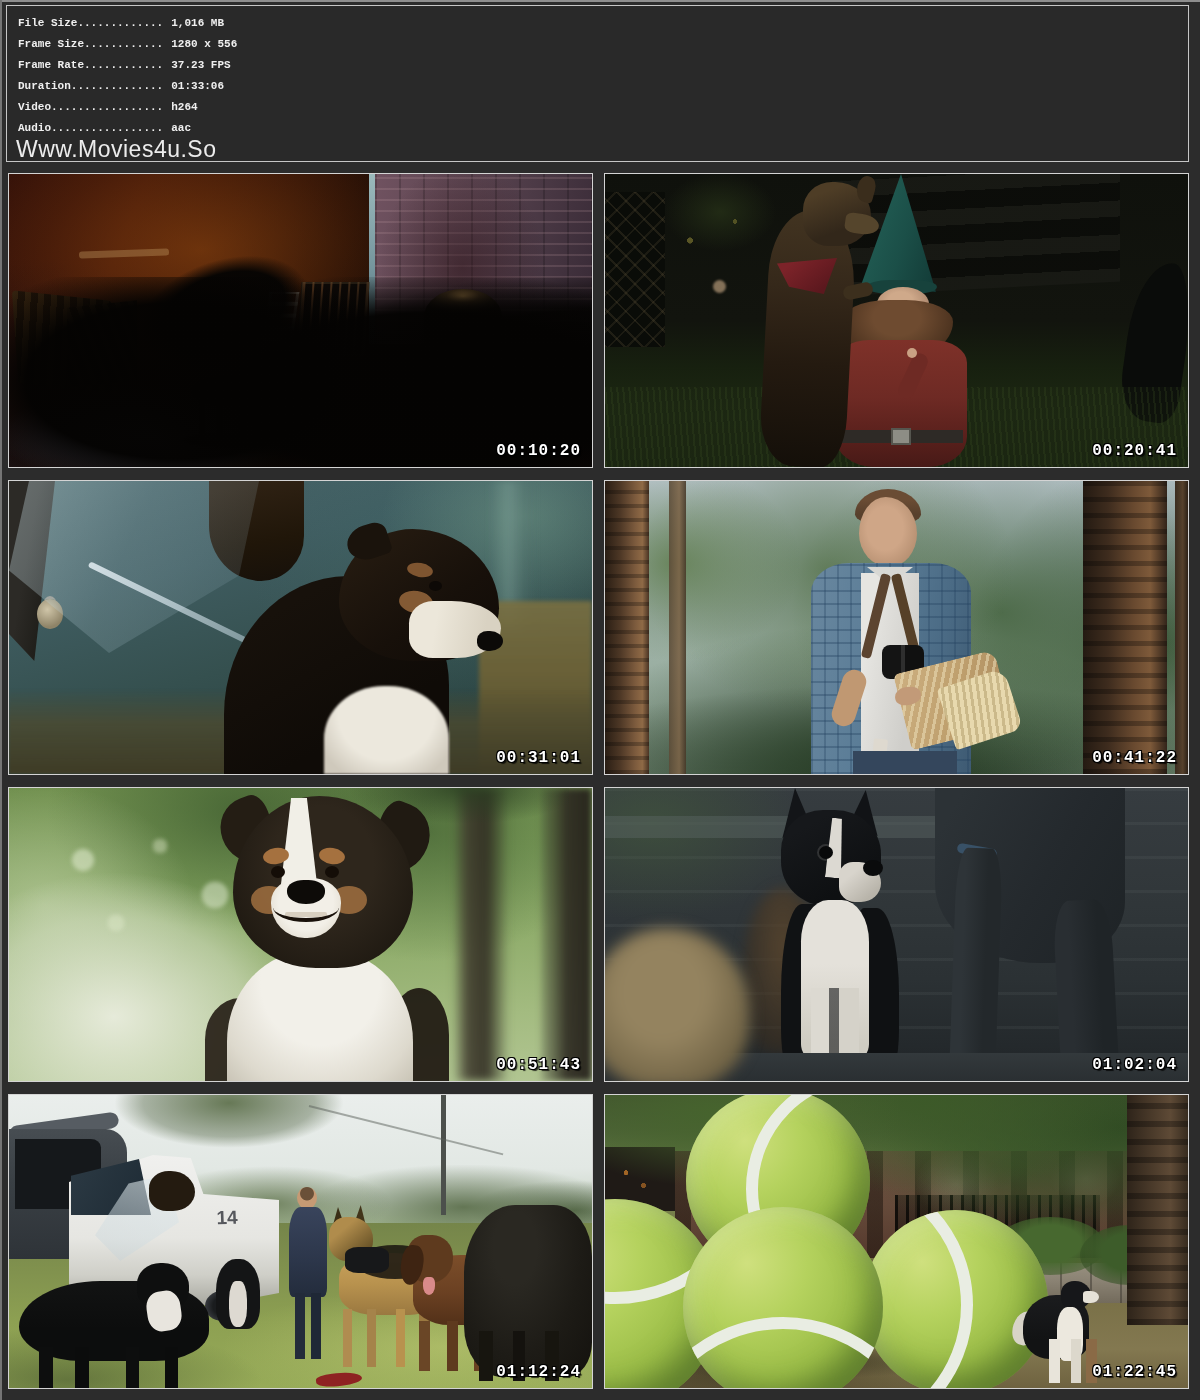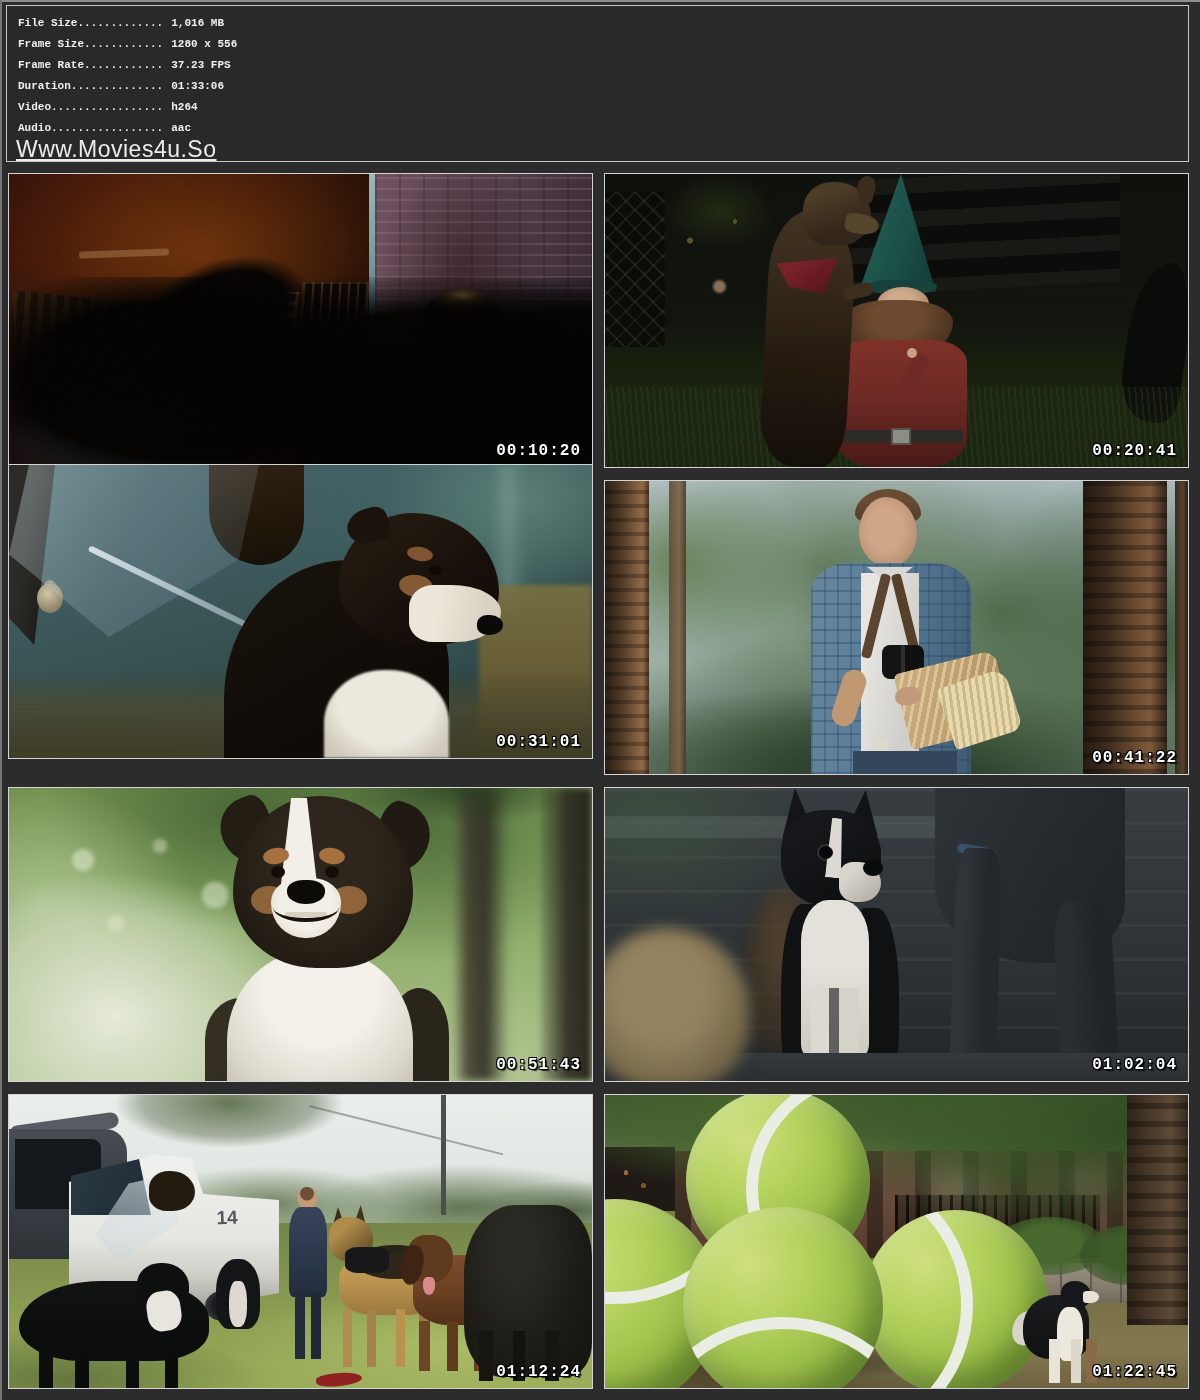--- a/index.html
+++ b/index.html
@@ -10,26 +10,26 @@
   .edge-top { position:absolute; left:0; top:0; width:1200px; height:2px; background:#8e8e8e; z-index:60; }
   .edge-left { position:absolute; left:0; top:0; width:2px; height:1400px; background:#757575; z-index:60; }
 
   
   .info-box { position:absolute; left:6px; top:5px; width:1183px; height:157px;
               background:#292929; border:1px solid #c6c6c6; }
   .info-lines { position:absolute; left:11px; top:7px; }
   .info-row { font-weight:bold; font-size:11px; line-height:21px; color:#efefef; white-space:pre; }
   .info-row .val { padding-left:8px; }
   .watermark { position:absolute; left:9px; bottom:-2px; font-family:"Liberation Sans", sans-serif;
-               font-size:23px; color:#ececec; font-weight:400; letter-spacing:0.5px;text-decoration:underline; }
+               font-size:23px; color:#ececec; font-weight:400; letter-spacing:0.5px; }
 
   
   .thumb { position:absolute; width:585px; height:295px; border:1px solid #d4d4d4; background:#000; }
   #th1 { left:8px;   top:173px; }  #th2 { left:604px; top:173px; }
-  #th3 { left:8px;   top:464px; }  #th4 { left:604px; top:480px; }
+  #th3 { left:8px;   top:480px; }  #th4 { left:604px; top:480px; }
   #th5 { left:8px;   top:787px; }  #th6 { left:604px; top:787px; }
   #th7 { left:8px;   top:1094px; } #th8 { left:604px; top:1094px; }
   .sc { position:absolute; left:0; top:0; width:583px; height:293px; overflow:hidden; background:#000; }
   .sc i { position:absolute; display:block; font-style:normal; }
   .ts { position:absolute; right:11px; bottom:7px; z-index:30;
         font-family:"Liberation Mono",monospace; font-weight:bold; font-size:16px; color:#fff;
         letter-spacing:1px;
         text-shadow:-1px -1px 0 #000, 1px -1px 0 #000, -1px 1px 0 #000, 1px 1px 0 #000, 2px 2px 1px rgba(0,0,0,.75); }
 
   

